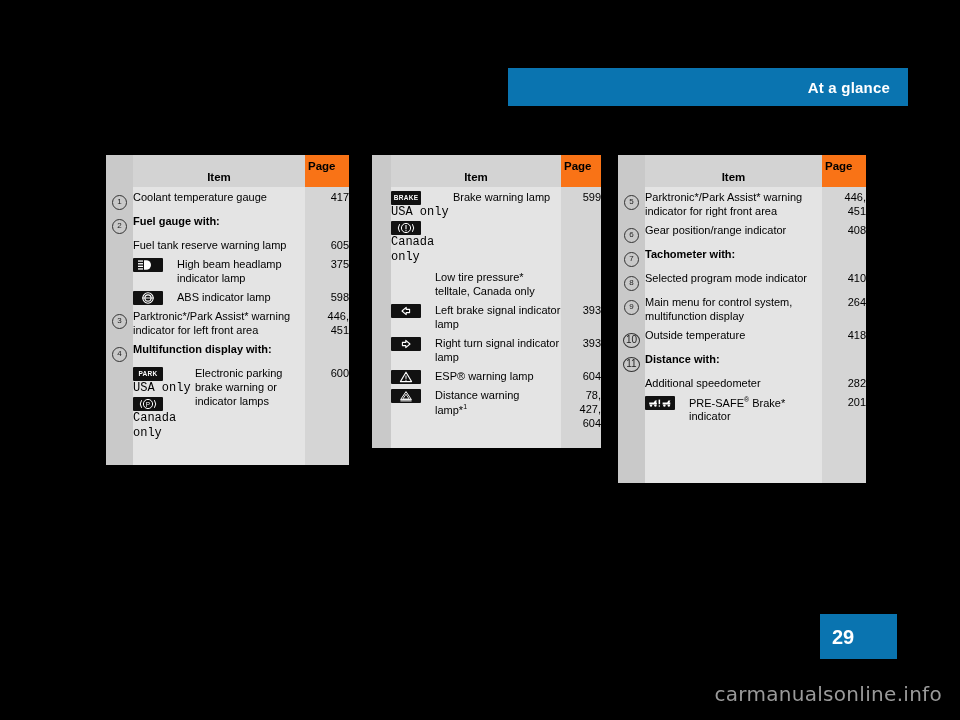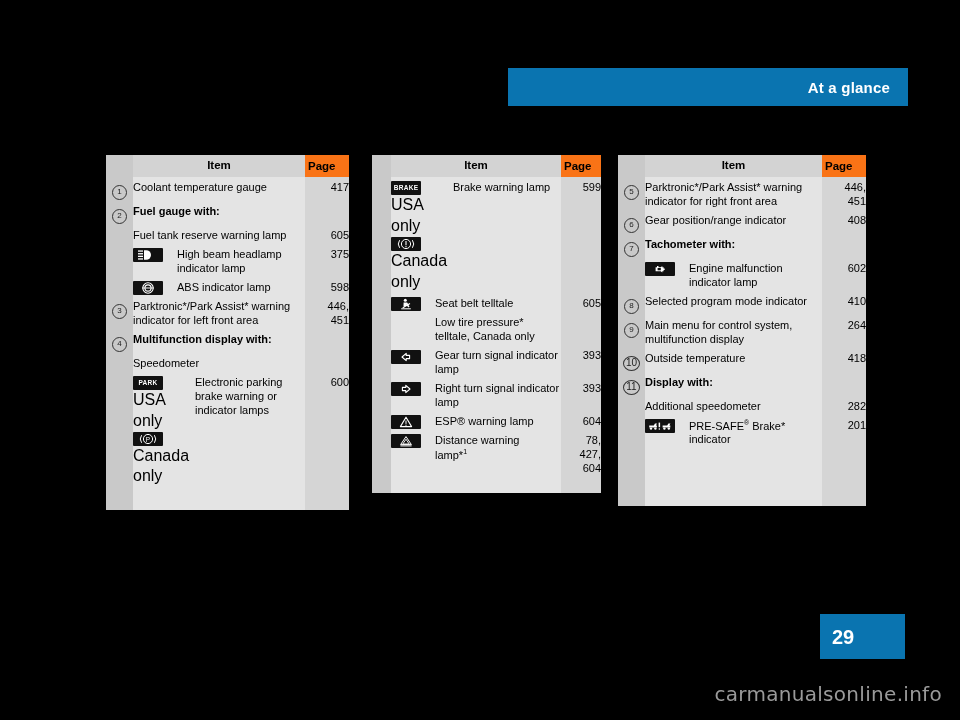--- a/index.html
+++ b/index.html
@@ -17,21 +17,21 @@
     margin-left:8px;
   }
   .header-title{
     position:absolute;right:18px;top:50%;transform:translateY(-50%);
     color:#ffffff;font-size:15px;font-weight:bold;letter-spacing:.2px;
     white-space:nowrap;
   }
 
   
   .pagenum{
-    position:absolute;left:820px;top:614px;width:85px;height:45px;
+    position:absolute;left:820px;top:614px;width:77px;height:45px;
     background:#0a74b0;
   }
   .pagenum span{
     position:absolute;left:12px;top:50%;transform:translateY(-50%);
     color:#fff;font-size:20px;font-weight:bold;
   }
 
   
   .watermark{
     position:absolute;left:0;top:682px;width:960px;text-align:right;
@@ -61,21 +61,21 @@
   .itm{background:#e4e4e4;padding:3px 4px 3px 4px;}
   
   .pg{background:#d5d5d5;text-align:right;padding:3px 8px 3px 4px;}
   .tbl.c1 .pg{width:44px;}
   .tbl.c2 .pg{width:40px;}
   .tbl.c3 .pg{width:44px;}
 
   
   .hdr .gut{background:#c9c9c9;height:22px;}
   .hdr .itm{background:#d3d3d3;font-weight:bold;font-size:11.5px;
-            padding-top:4px;padding-bottom:4px;}
+            padding-top:16px;padding-bottom:4px;}
   .hdr .pg{background:#f97316;font-weight:bold;font-size:11.5px;
            padding-top:5px;padding-bottom:4px;text-align:left;padding-left:3px;}
 
   .row td{padding-top:4px;padding-bottom:1px;}
   .row .itm{line-height:1.27;}
   .row .pg{line-height:1.27;}
   .bold{font-weight:bold;}
 
   .filler td{height:16px;}
   .filler .itm{background:#e4e4e4;}
@@ -105,21 +105,21 @@
     width:30px;height:14px;border-radius:1px;position:relative;
     vertical-align:middle;overflow:hidden;
   }
   .ico svg{display:block;position:absolute;left:0;top:0;}
   .ico .txt{
     position:absolute;left:0;top:0;width:100%;height:100%;
     display:flex;align-items:center;justify-content:center;
     font-size:6.5px;font-weight:bold;letter-spacing:.3px;
     font-family:"Liberation Sans",sans-serif;
   }
-  .cap{font-size:16px;display:block;line-height:1.3;}
+  .cap{font-size:12px;display:block;line-height:1.3;font-family:Liberation Mono, monospace;}
   sup{font-size:7px;vertical-align:super;}
 </style>
 </head>
 <body>
 
 <div class="page">
 
   <div class="header-bar">
     <div class="header-title">At a glance</div>
   </div>
@@ -211,25 +211,20 @@
             <span>451</span>
           </td>
         </tr>
 
         <tr class="row">
           <td class="gut"><span class="circ">4</span></td>
           <td class="itm bold">Multifunction display with:</td>
           <td class="pg"></td>
         </tr>
 
-        <tr class="row">
-          <td class="gut"></td>
-          <td class="itm">Speedometer</td>
-          <td class="pg"></td>
-        </tr>
 
         <tr class="row">
           <td class="gut"></td>
           <td class="itm">
             <div class="picrow wide">
               <div class="picbox">
                 <span class="ico">
                   <span class="txt">PARK</span>
                 </span>
                 <span class="cap">USA only</span>
@@ -295,41 +290,20 @@
                   </svg>
                 </span>
                 <span class="cap">Canada only</span>
               </div>
               <div class="pictext">Brake warning lamp</div>
             </div>
           </td>
           <td class="pg">599</td>
         </tr>
 
-        <tr class="row">
-          <td class="gut"></td>
-          <td class="itm">
-            <div class="picrow">
-              <div class="picbox">
-                <span class="ico">
-                  <svg width="30" height="14" viewBox="0 0 30 14">
-                    <g fill="#fff">
-                      <circle cx="14.3" cy="3.3" r="1.5"></circle>
-                      <path d="M12.6 5.6 h3.6 l2.3 4.2 -1.3 .8 -1.9 -3.2 v1.6 h-2.8 Z"></path>
-                      <path d="M11.4 10.2 l7.2 -4.3 .7 1.1 -7.2 4.3 Z"></path>
-                      <rect x="10.2" y="11.3" width="9.6" height="1"></rect>
-                    </g>
-                  </svg>
-                </span>
-              </div>
-              <div class="pictext">Seat belt telltale</div>
-            </div>
-          </td>
-          <td class="pg">605</td>
-        </tr>
 
 
         <tr class="row">
           <td class="gut"></td>
           <td class="itm">
             <div class="picrow">
               <div class="picbox"></div>
               <div class="pictext">Low tire pressure* telltale, Canada only</div>
             </div>
           </td>
@@ -340,21 +314,21 @@
           <td class="gut"></td>
           <td class="itm">
             <div class="picrow">
               <div class="picbox">
                 <span class="ico">
                   <svg width="30" height="14" viewBox="0 0 30 14">
                     <path d="M11 7 L15.2 3.4 V5.4 H18.6 V8.6 H15.2 V10.6 Z" fill="none" stroke="#fff" stroke-width="1.1" stroke-linejoin="round"></path>
                   </svg>
                 </span>
               </div>
-              <div class="pictext">Gear turn signal indicator lamp</div>
+              <div class="pictext">Left brake signal indicator lamp</div>
             </div>
           </td>
           <td class="pg">393</td>
         </tr>
 
         <tr class="row">
           <td class="gut"></td>
           <td class="itm">
             <div class="picrow">
               <div class="picbox">
@@ -452,39 +426,20 @@
           <td class="itm">Gear position/range indicator</td>
           <td class="pg">408</td>
         </tr>
 
         <tr class="row">
           <td class="gut"><span class="circ">7</span></td>
           <td class="itm bold">Tachometer with:</td>
           <td class="pg"></td>
         </tr>
 
-        <tr class="row">
-          <td class="gut"></td>
-          <td class="itm">
-            <div class="picrow">
-              <div class="picbox">
-                <span class="ico">
-                  <svg width="30" height="14" viewBox="0 0 30 14">
-                    <g fill="#fff">
-                      <path d="M10.6 5.2 h1.4 V3.9 h1.5 v1.3 h2.2 l1.6 -1.3 v1.3 h1.3 v1.2 h1.1 v1.6 h-1.1 v1.2 h-1.3 v1.3 l-1.6 -1.3 h-5.1 Z"></path>
-                      <rect x="12.6" y="6.0" width="3.2" height="2.3" fill="#111"></rect>
-                    </g>
-                  </svg>
-                </span>
-              </div>
-              <div class="pictext">Engine malfunction indicator lamp</div>
-            </div>
-          </td>
-          <td class="pg">602</td>
-        </tr>
 
         <tr class="row">
           <td class="gut"><span class="circ">8</span></td>
           <td class="itm">Selected program mode indicator</td>
           <td class="pg">410</td>
         </tr>
 
         <tr class="row">
           <td class="gut"><span class="circ">9</span></td>
           <td class="itm">Main menu for control system, multifunction display</td>
@@ -492,21 +447,21 @@
         </tr>
 
         <tr class="row">
           <td class="gut"><span class="circ wide">10</span></td>
           <td class="itm">Outside temperature</td>
           <td class="pg">418</td>
         </tr>
 
         <tr class="row">
           <td class="gut"><span class="circ wide">11</span></td>
-          <td class="itm bold">Display with:</td>
+          <td class="itm bold">Distance with:</td>
           <td class="pg"></td>
         </tr>
 
         <tr class="row">
           <td class="gut"></td>
           <td class="itm">Additional speedometer</td>
           <td class="pg">282</td>
         </tr>
 
         <tr class="row">

